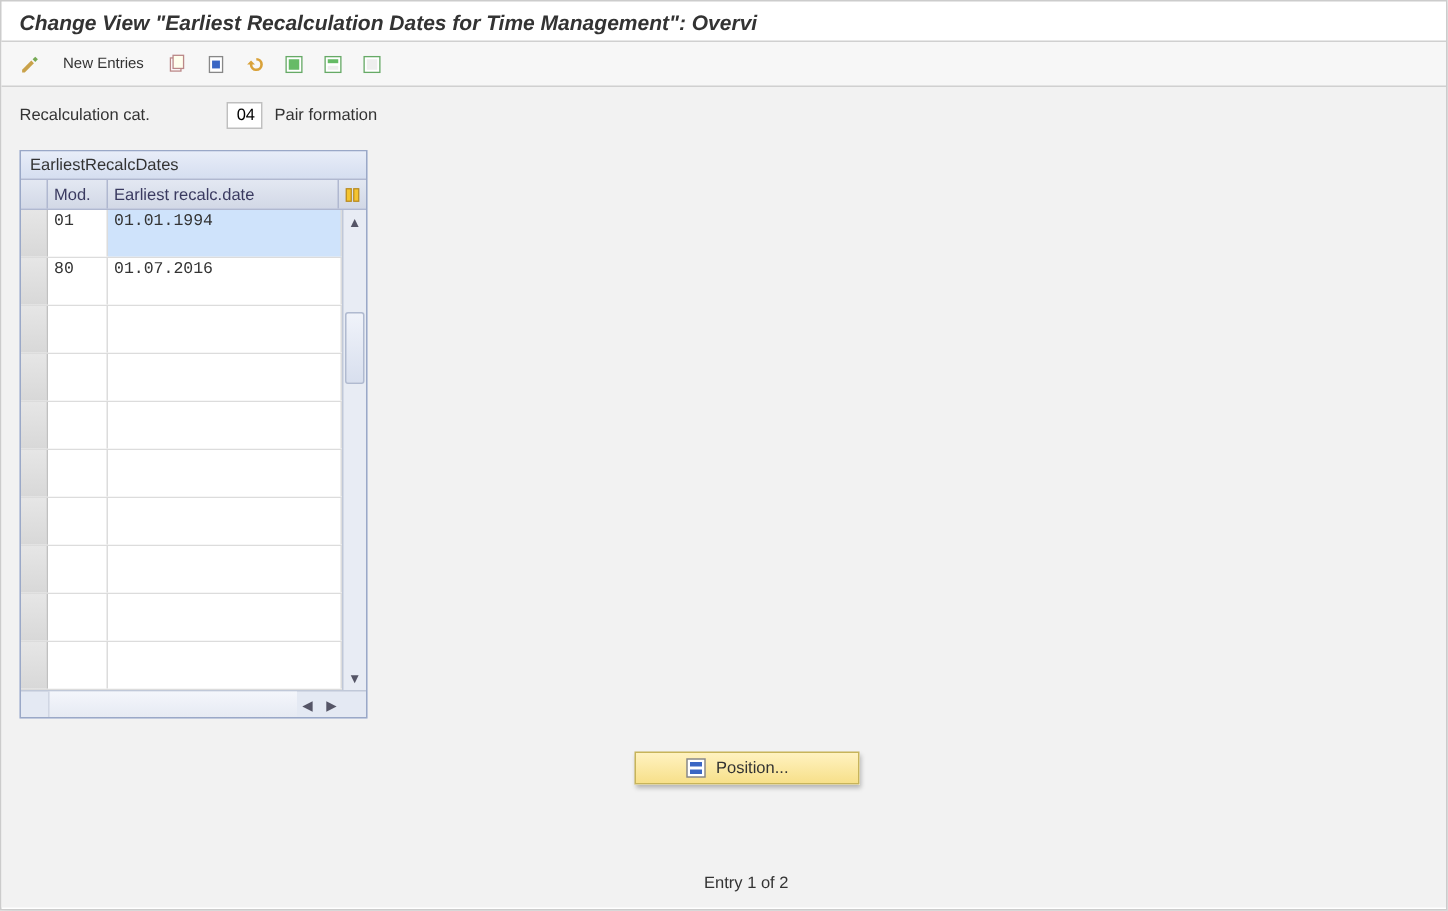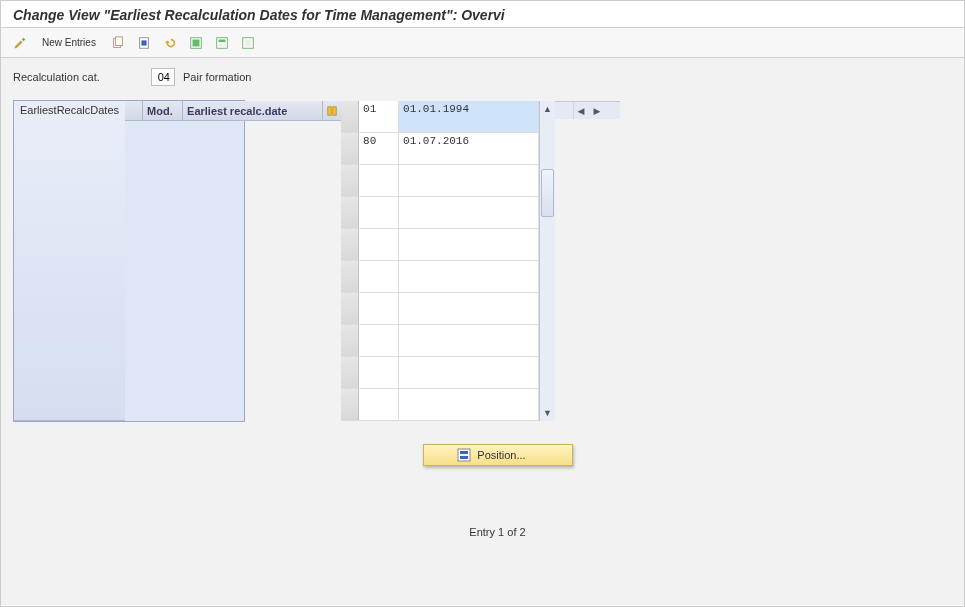--- a/index.html
+++ b/index.html
@@ -96,21 +96,21 @@
   }
   .field-desc {
     color: #333;
   }
 
   .table-panel {
     width: 232px;
     border: 1px solid #9aa8c7;
     background: #dfe6f6;
     display: flex;
-    flex-direction: row;
+    flex-direction: column;
   }
   .table-title {
     background: linear-gradient(#e8edf8, #d5def0);
     border-bottom: 1px solid #b0b8d0;
     padding: 3px 6px;
     font-size: 11px;
     color: #333;
   }
   .table-head {
     display: flex;
@@ -119,21 +119,20 @@
     height: 20px;
     align-items: stretch;
   }
   .table-head .hcell {
     border-right: 1px solid #b0b8d0;
     padding: 2px 4px;
     font-size: 11px;
     color: #3a3a60;
     display: flex;
     align-items: center;
-    font-weight: bold;
   }
   .col-sel   { width: 18px; }
   .col-mod   { width: 40px; }
   .col-date  { width: 140px; flex: 1; }
   .col-cfg   { width: 18px; border-right: none !important; display:flex; align-items:center; justify-content:center; }
 
   .table-body-wrap {
     display: flex;
     height: 320px;
   }

